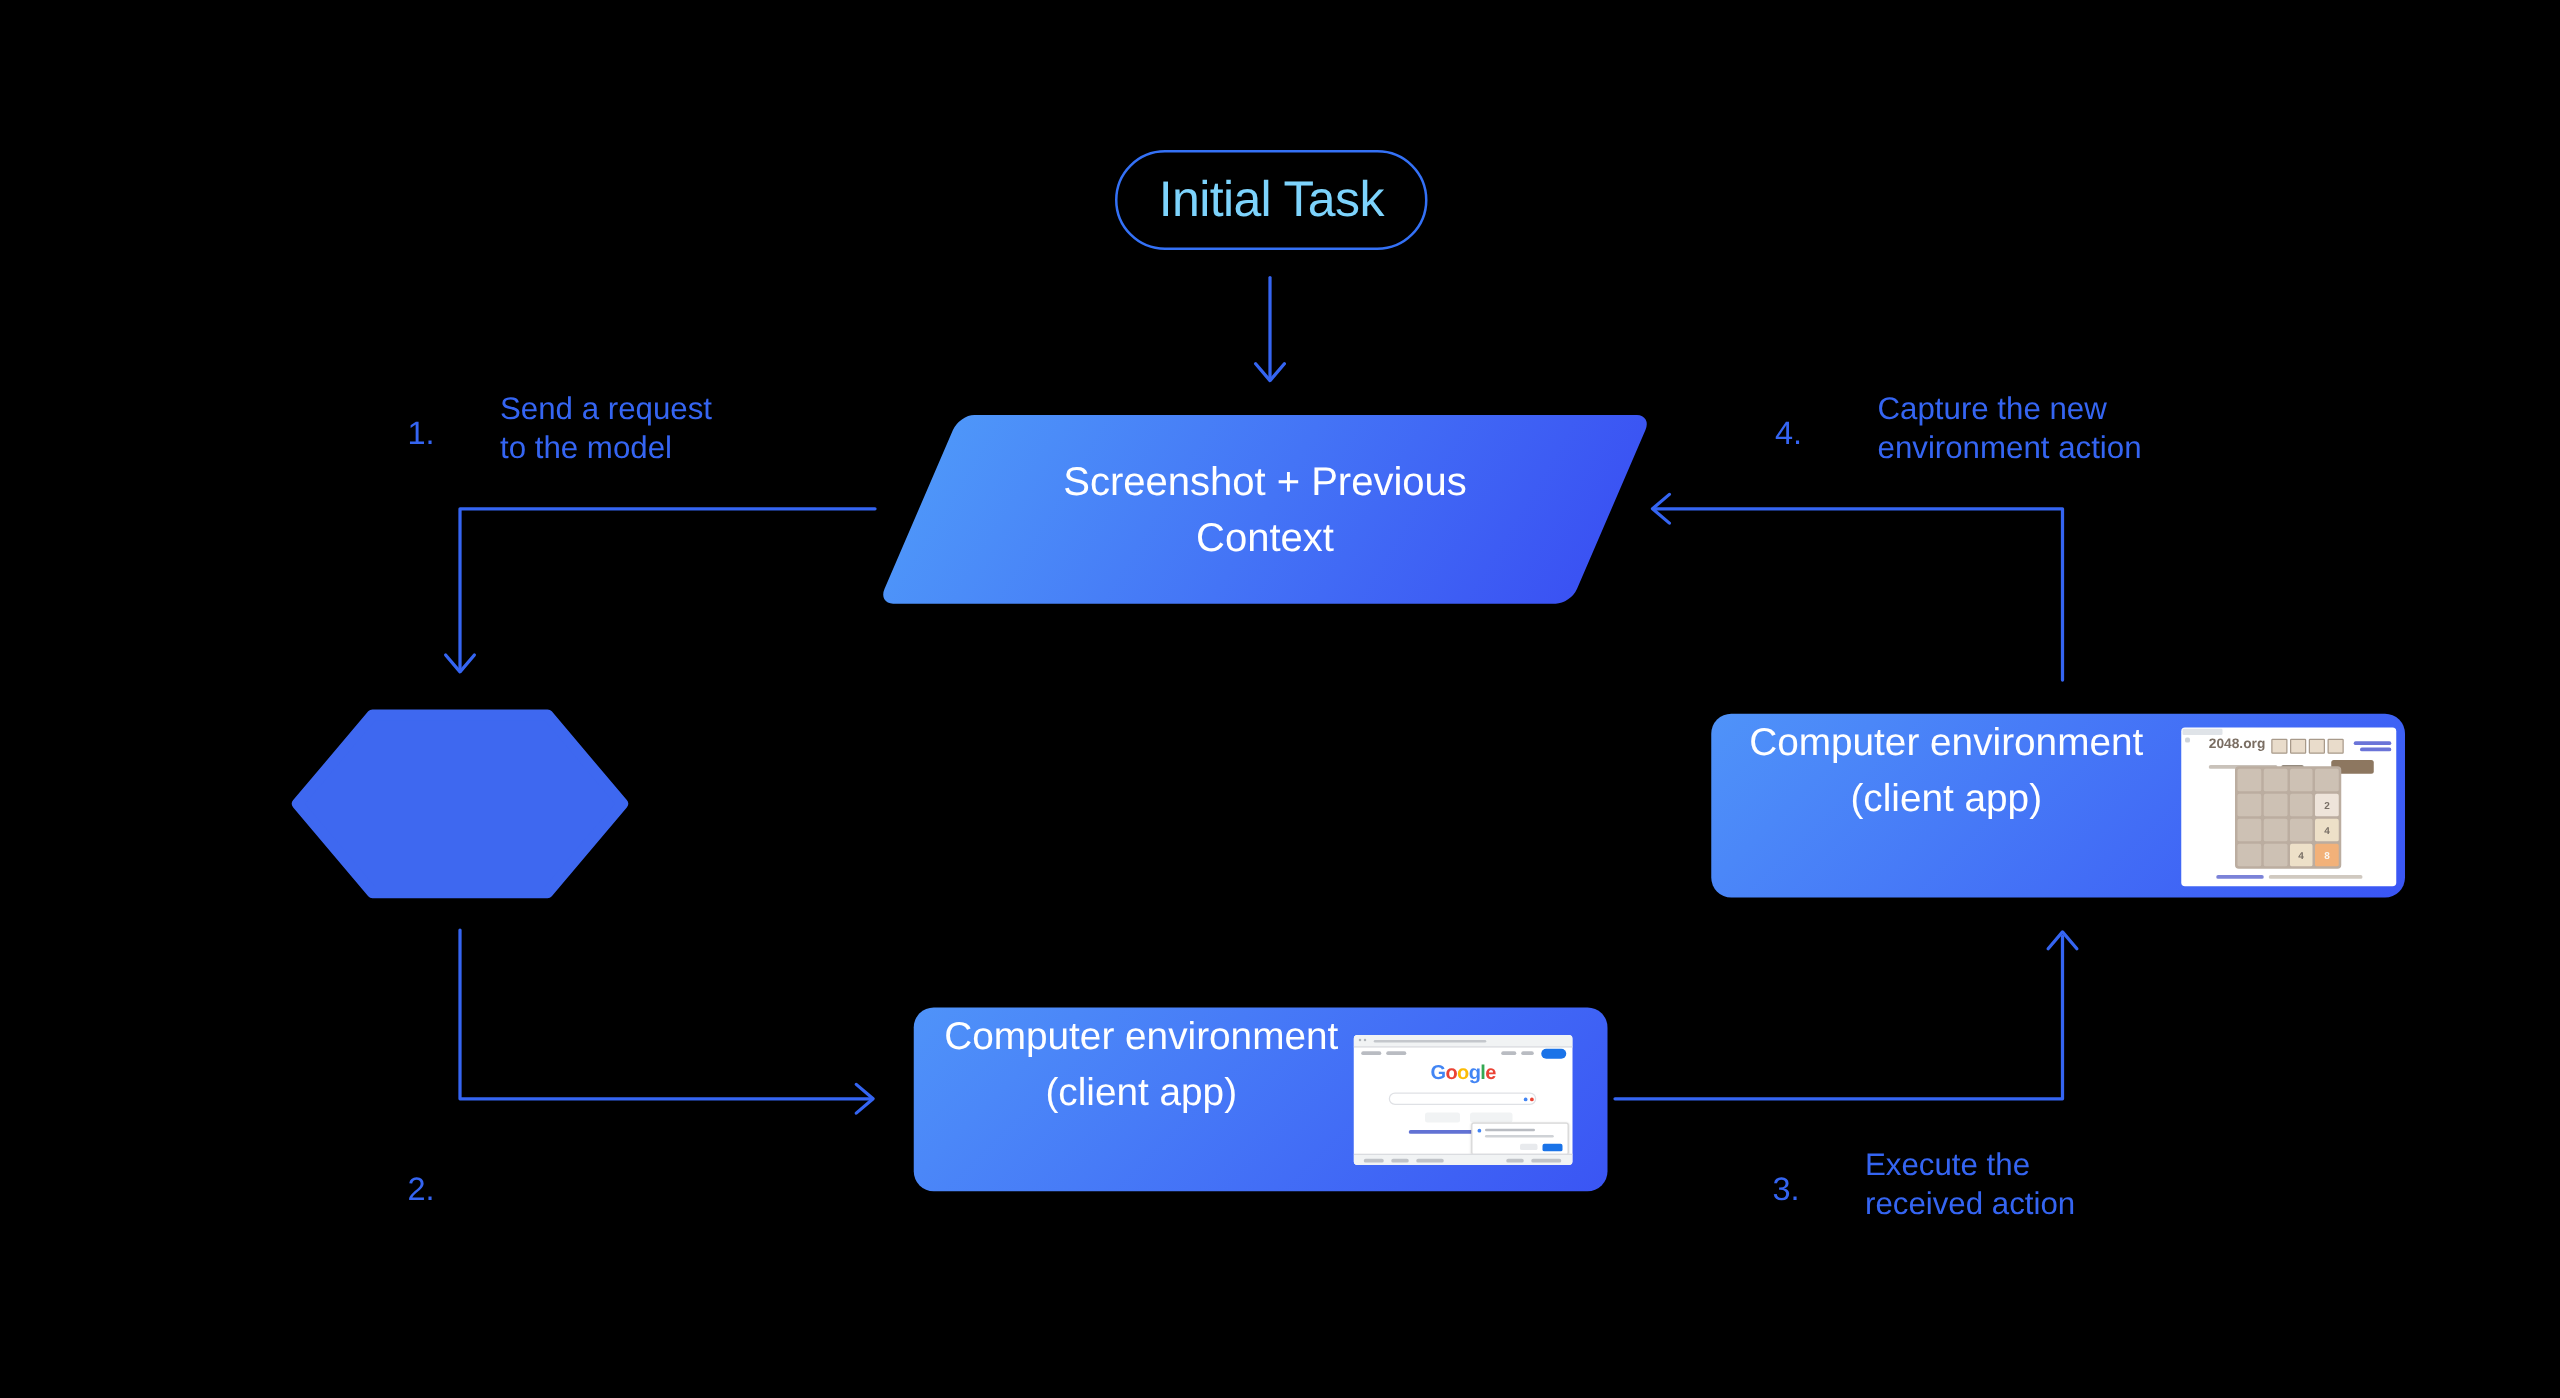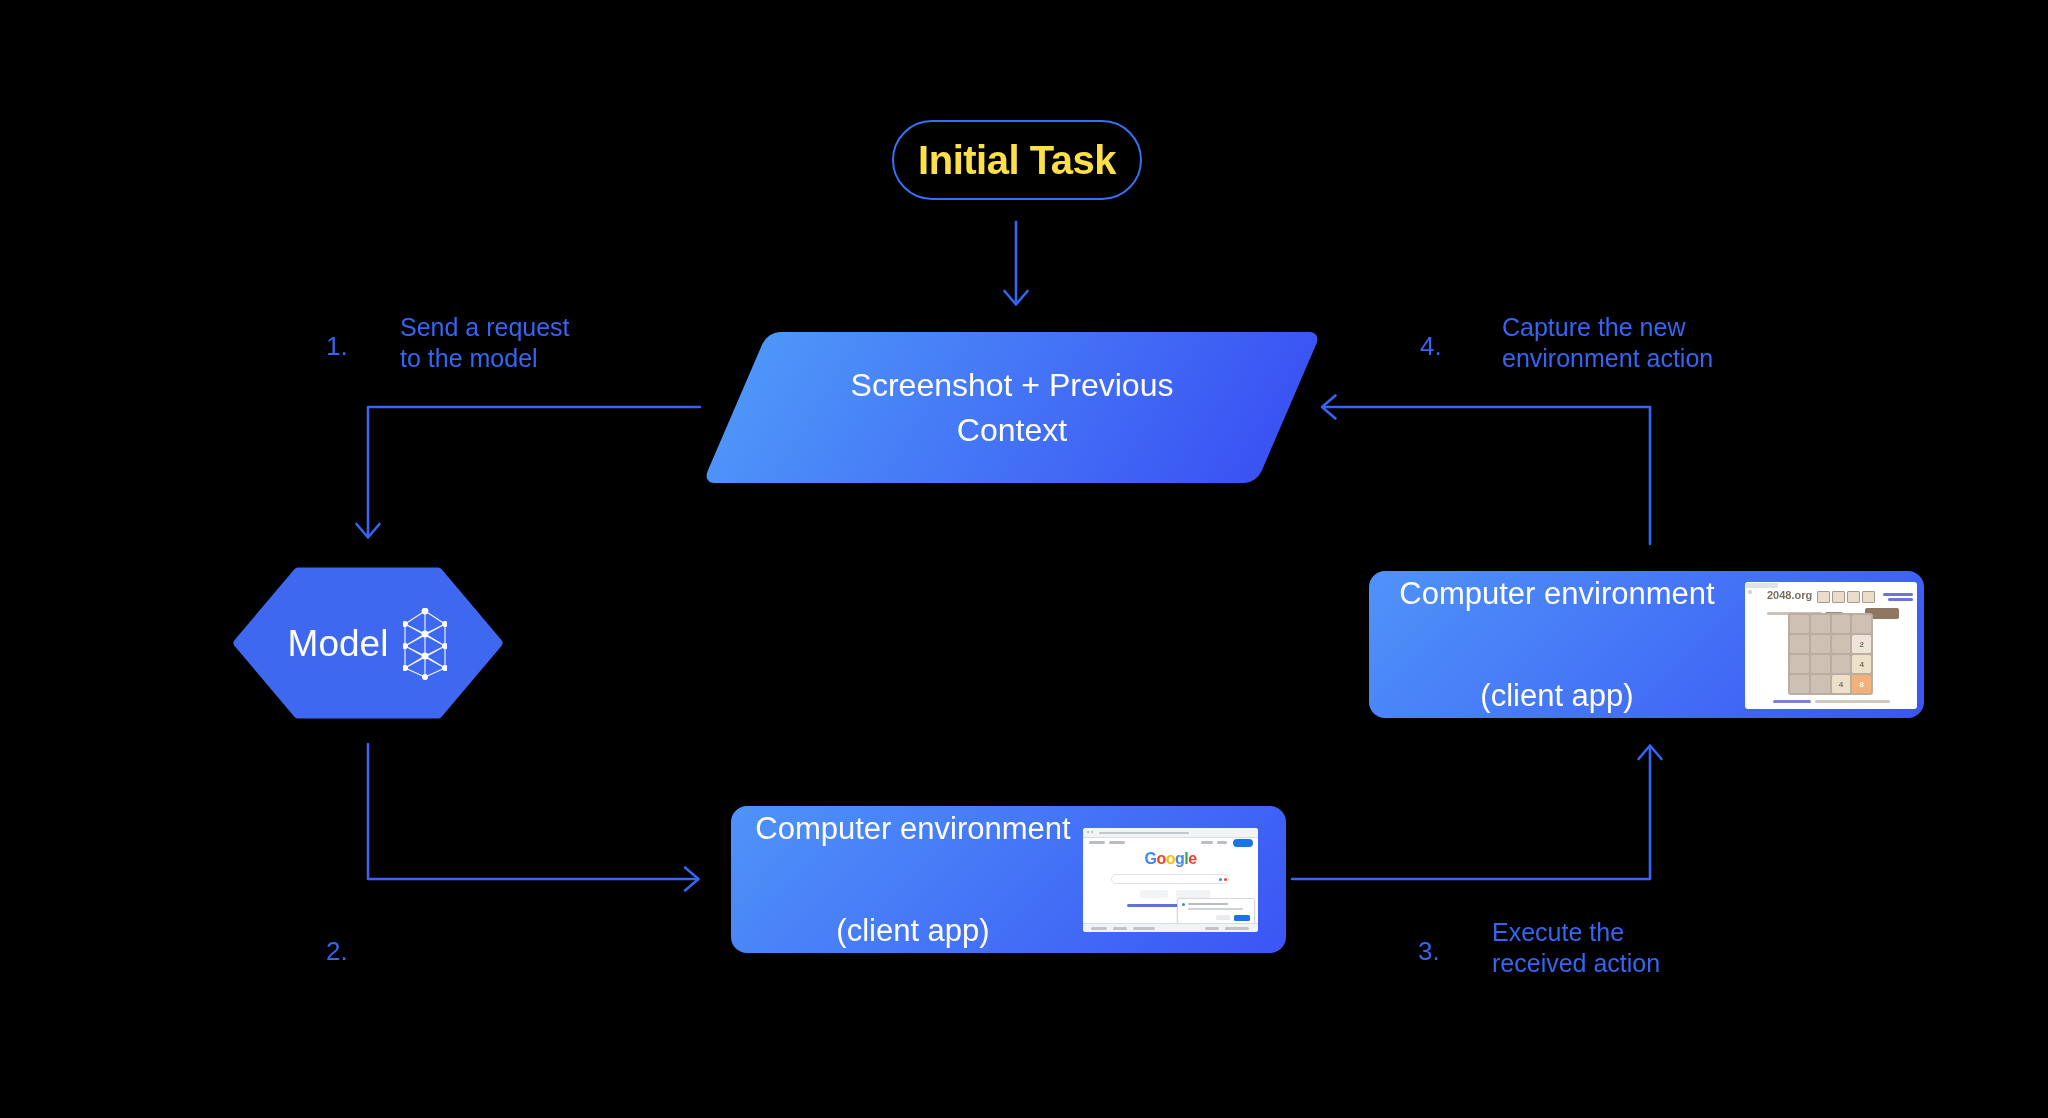--- a/index.html
+++ b/index.html
@@ -8,21 +8,21 @@
     font-family:"Liberation Sans",sans-serif;
   }
   #arrows{position:absolute;left:0;top:0;pointer-events:none;}
 
   
   .pill{
     position:absolute;left:892px;top:120px;width:250px;height:80px;
     border:2.5px solid #3471f6;border-radius:42px;
     display:flex;align-items:center;justify-content:center;box-sizing:border-box;
   }
-  .pill span{font-size:40px;font-weight:700;color:#fde047;letter-spacing:-.5px;}
+  .pill span{font-size:40px;font-weight:400;color:#7dd3fc;letter-spacing:-.5px;}
 
   
   .para-shape{
     position:absolute;left:735px;top:332px;width:554px;height:151px;
     transform:skewX(-23.3deg);border-radius:12px;
     background:linear-gradient(100deg,#4e96f9 0%,#3a52f3 100%);
   }
   .para-text{
     position:absolute;left:735px;top:332px;width:554px;height:151px;
     display:flex;flex-direction:column;align-items:center;justify-content:center;
@@ -37,21 +37,21 @@
   }
   .hex-content .model-label{font-size:37px;font-weight:400;}
 
   
   .env-box{
     position:absolute;width:555px;height:147px;border-radius:16px;
     background:linear-gradient(135deg,#4f93f9 0%,#3a55f4 100%);
   }
   .env-box .env-text{
     position:absolute;top:0;height:100%;display:flex;flex-direction:column;
-    align-items:center;justify-content:space-between;color:#fff;font-size:31px;
+    align-items:center;justify-content:flex-start;color:#fff;font-size:31px;
     line-height:45px;font-weight:400;text-align:center;
   }
   #env-right{left:1369px;top:571px;}
   #env-right .env-text{left:0;width:376px;}
   #env-bottom{left:731px;top:806px;}
   #env-bottom .env-text{left:0;width:364px;}
   .thumb{position:absolute;background:#fff;border-radius:3px;overflow:hidden;}
   #thumb-2048{left:376px;top:11px;width:172px;height:127px;}
   #thumb-google{left:352px;top:22px;width:175px;height:104px;}
 
@@ -115,40 +115,20 @@
 
   <div class="para-shape"></div>
   <div class="para-text">
     <div>Screenshot + Previous</div>
     <div>Context</div>
   </div>
 
   <svg class="hex-svg" width="276" height="160" viewBox="0 0 276 160">
     <polygon points="8,80 68,9 208,9 268,80 208,151 68,151" fill="#3e68f0" stroke="#3e68f0" stroke-width="9" stroke-linejoin="round"></polygon>
   </svg>
-  <div class="hex-content">
-    <span class="model-label">Model</span>
-    <svg width="44" height="72" viewBox="0 0 44 72">
-      <g stroke="#fff" stroke-width="1.1" opacity="0.95">
-        <path d="M22 3 L2 16 M22 3 L42 16 M22 3 L22 26 M2 16 L22 26 M42 16 L22 26 M2 16 L2 38 M42 16 L42 38 M2 16 L42 38 M42 16 L2 38 M22 26 L2 38 M22 26 L42 38 M22 26 L22 48 M2 38 L22 48 M42 38 L22 48 M2 38 L2 60 M42 38 L42 60 M2 38 L42 60 M42 38 L2 60 M22 48 L2 60 M22 48 L42 60 M22 48 L22 69 M2 60 L22 69 M42 60 L22 69" fill="none"></path>
-      </g>
-      <g fill="#fff">
-        <circle cx="22" cy="3" r="3.4"></circle>
-          <circle cx="2" cy="16" r="3"></circle>
-          <circle cx="42" cy="16" r="3"></circle>
-        <circle cx="22" cy="26" r="3.4"></circle>
-          <circle cx="2" cy="38" r="3"></circle>
-          <circle cx="42" cy="38" r="3"></circle>
-        <circle cx="22" cy="48" r="3.4"></circle>
-          <circle cx="2" cy="60" r="3"></circle>
-          <circle cx="42" cy="60" r="3"></circle>
-        <circle cx="22" cy="69" r="3"></circle>
-      </g>
-    </svg>
-  </div>
 
   <div class="env-box" id="env-right">
     <div class="env-text">
       <div>Computer environment</div>
       <div>(client app)</div>
     </div>
     <div class="thumb g2048" id="thumb-2048">
       <div class="bar tabbar"></div>
       <div class="bar tabicon"></div>
       <div class="site" style="position:absolute">2048.org</div>

